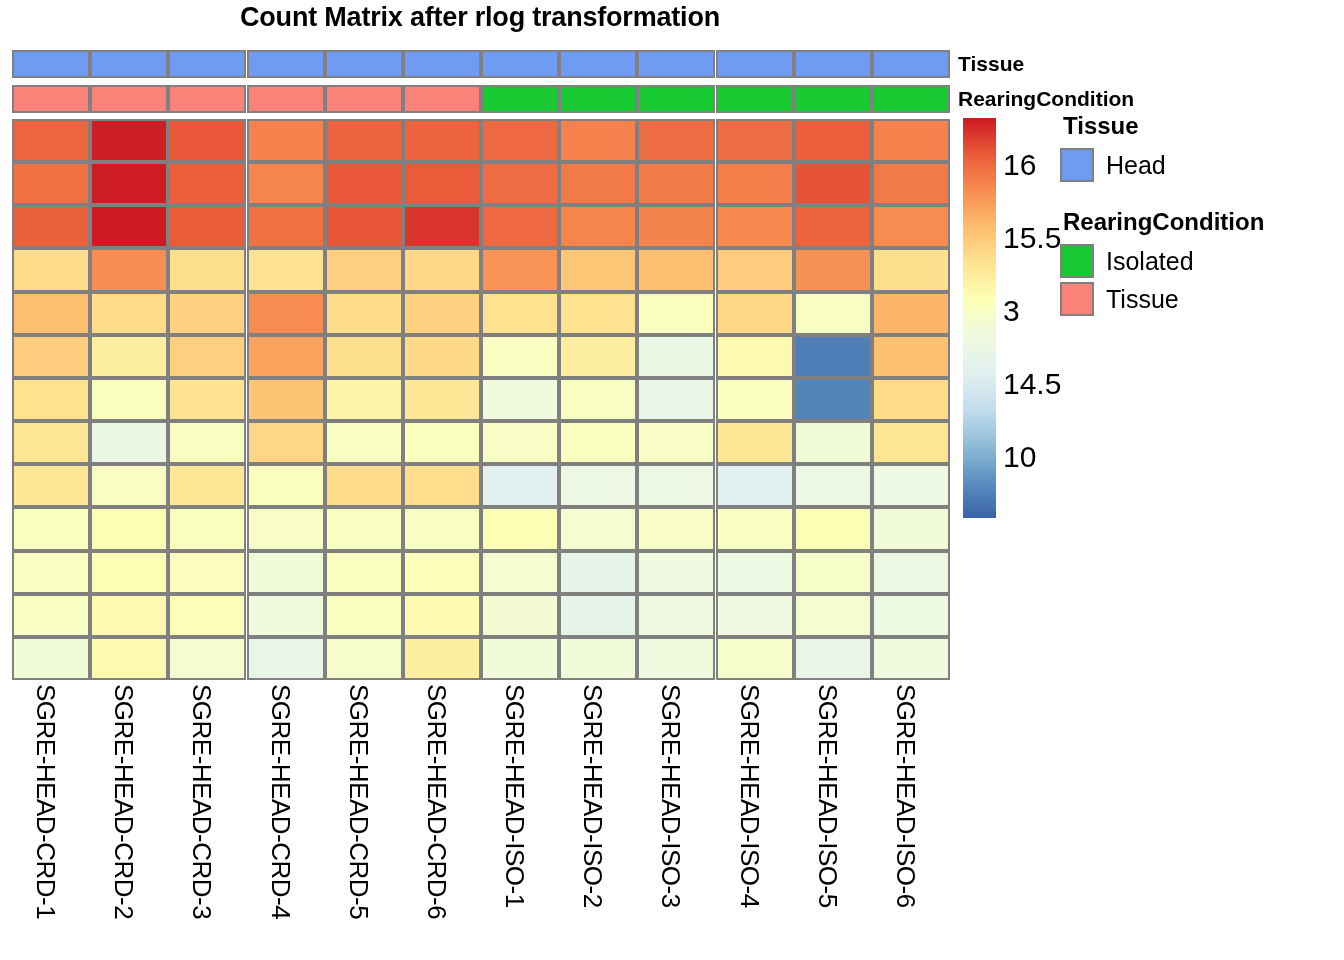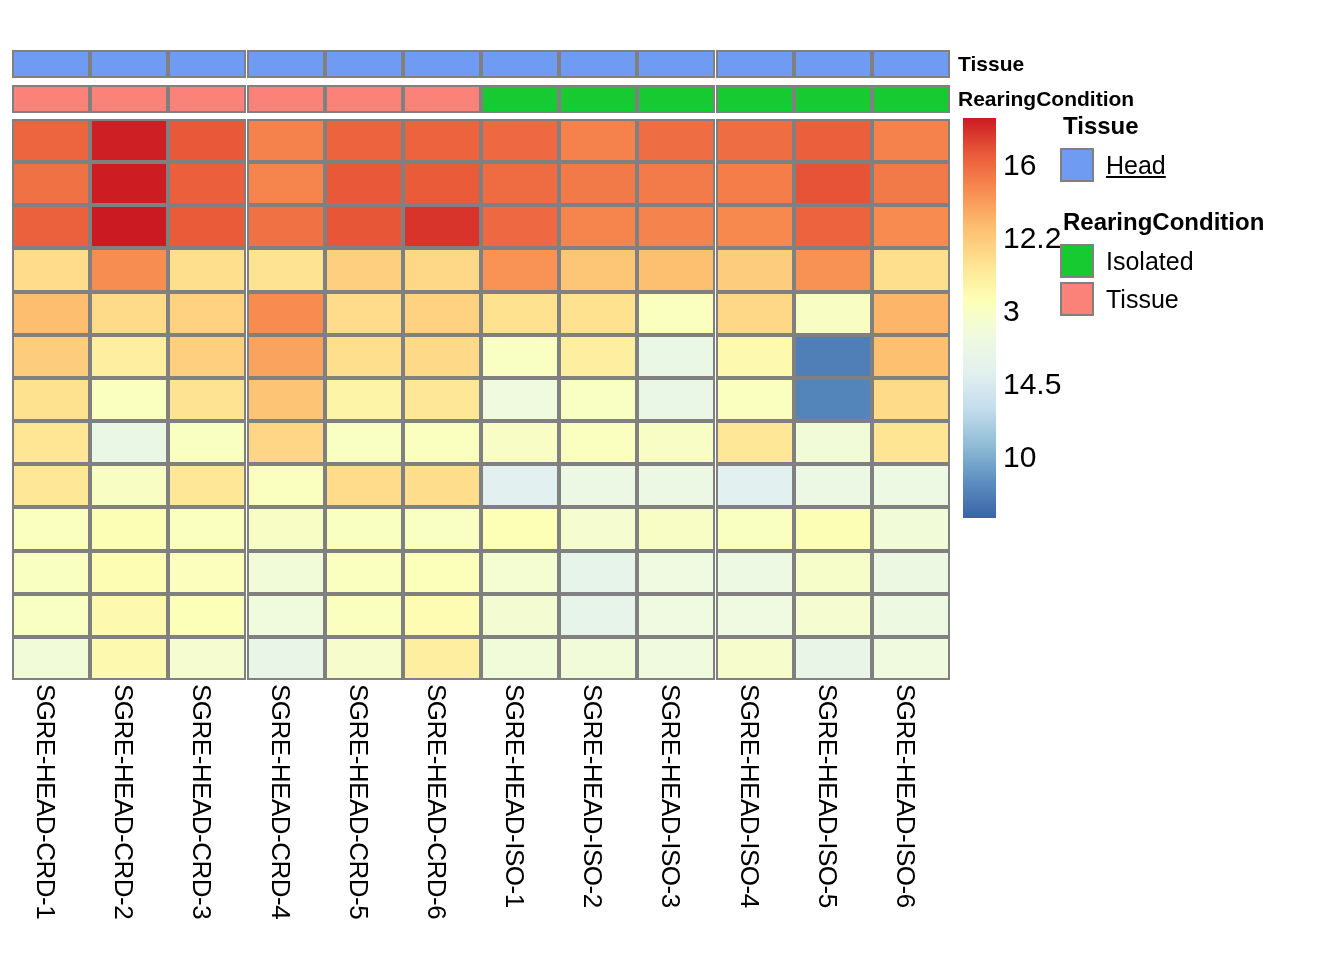--- a/index.html
+++ b/index.html
@@ -59,20 +59,21 @@
   
   .leg-title{position:absolute;font-size:24px;font-weight:bold;white-space:nowrap;}
   .leg-sw{position:absolute;width:34px;height:34px;box-sizing:border-box;border:2px solid #808080;}
   .leg-lab{position:absolute;font-size:25px;white-space:nowrap;line-height:34px;height:34px;}
 </style>
 </head>
 <body>
 
 <div id="stage">
 
+  <div id="title">Count Matrix after rlog transformation</div>
 
   <div class="annbar" id="ann-tissue">
       <div class="anncell" title="Tissue: Head" style="left: 0px; width: 78.1667px; background: rgb(111, 155, 242);"></div>
       <div class="anncell" title="Tissue: Head" style="left: 78.1667px; width: 78.1667px; background: rgb(111, 155, 242);"></div>
       <div class="anncell" title="Tissue: Head" style="left: 156.333px; width: 78.1667px; background: rgb(111, 155, 242);"></div>
       <div class="anncell" title="Tissue: Head" style="left: 234.5px; width: 78.1667px; background: rgb(111, 155, 242);"></div>
       <div class="anncell" title="Tissue: Head" style="left: 312.667px; width: 78.1667px; background: rgb(111, 155, 242);"></div>
       <div class="anncell" title="Tissue: Head" style="left: 390.833px; width: 78.1667px; background: rgb(111, 155, 242);"></div>
       <div class="anncell" title="Tissue: Head" style="left: 469px; width: 78.1667px; background: rgb(111, 155, 242);"></div>
       <div class="anncell" title="Tissue: Head" style="left: 547.167px; width: 78.1667px; background: rgb(111, 155, 242);"></div>
@@ -272,30 +273,30 @@
       <div class="collabel" style="left: 830.75px;">SGRE-HEAD-ISO-5</div>
       <div class="collabel" style="left: 908.917px;">SGRE-HEAD-ISO-6</div>
     </div>
 
   <div id="cbar">
     <div id="cbar-fill" style="background: linear-gradient(rgb(204, 26, 34), rgb(234, 91, 58), rgb(248, 141, 81), rgb(253, 190, 111), rgb(254, 227, 145), rgb(253, 255, 182), rgb(239, 250, 224), rgb(226, 240, 239), rgb(195, 221, 237), rgb(143, 188, 214), rgb(92, 143, 192), rgb(58, 99, 168));"></div>
   </div>
 
   <div id="cbticks">
       <div class="cbtick" style="top: 164.715px;">16</div>
-      <div class="cbtick" style="top: 237.708px;">12.2</div>
+      <div class="cbtick" style="top: 237.708px;">15.5</div>
       <div class="cbtick" style="top: 310.701px;">3</div>
       <div class="cbtick" style="top: 383.693px;">14.5</div>
       <div class="cbtick" style="top: 456.686px;">10</div>
     </div>
 
   <div id="legends">
       <div class="leg-title" style="left: 1063px; top: 112px;">Tissue</div>
       <div class="leg-sw" style="left: 1060px; top: 148px; background: rgb(111, 155, 242);"></div>
-      <div class="leg-lab" style="left: 1106px; top: 148px; text-decoration: underline;">Head</div>
+      <div class="leg-lab" style="left: 1106px; top: 148px;">Head</div>
       <div class="leg-title" style="left: 1063px; top: 208px;">RearingCondition</div>
       <div class="leg-sw" style="left: 1060px; top: 244px; background: rgb(23, 202, 50);"></div>
       <div class="leg-lab" style="left: 1106px; top: 244px;">Isolated</div>
       <div class="leg-sw" style="left: 1060px; top: 282px; background: rgb(251, 130, 120);"></div>
       <div class="leg-lab" style="left: 1106px; top: 282px;">Tissue</div>
     </div>
 
 </div>
 
 </body></html>

